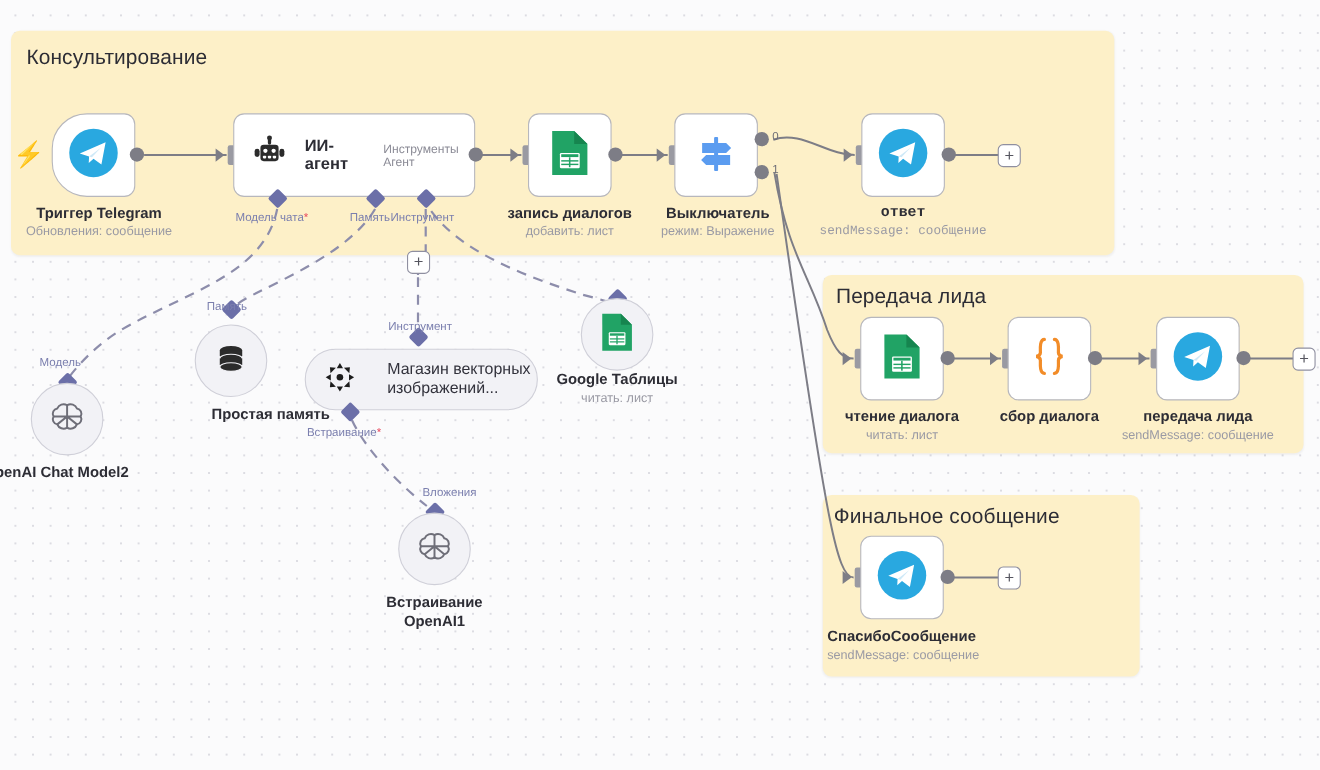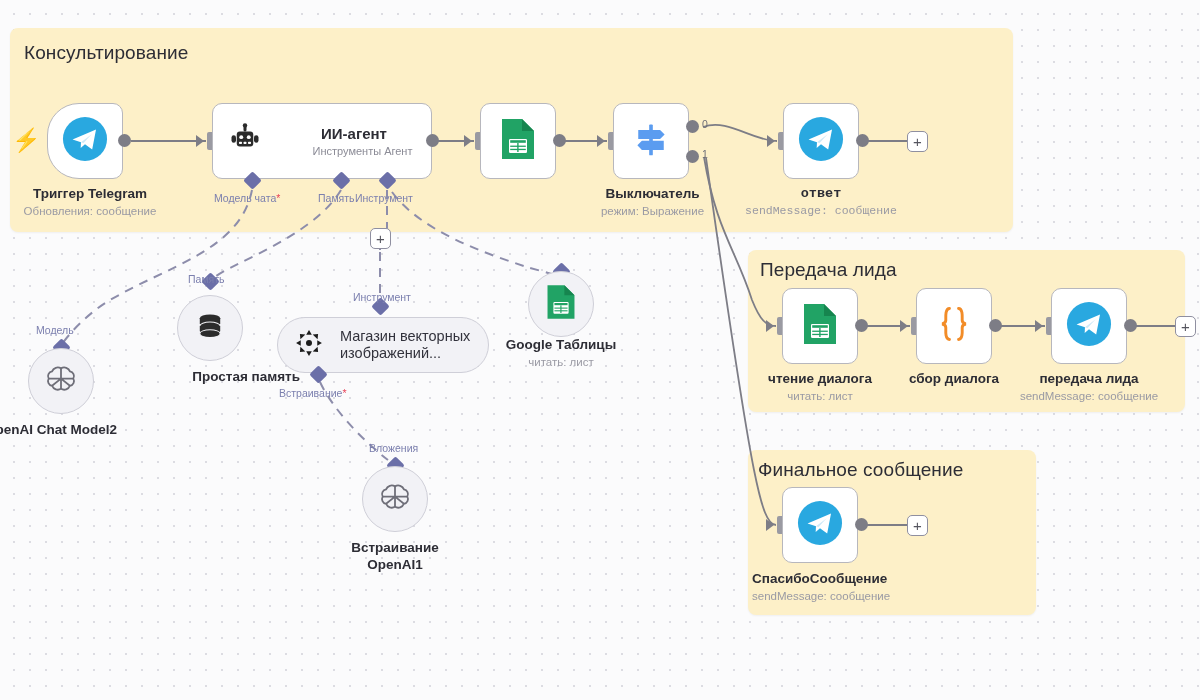--- a/index.html
+++ b/index.html
@@ -47,21 +47,21 @@
   }
   .node.trigger {
     border-radius: 32px 10px 10px 32px;
   }
   .node.wide {
     width: 220px; height: 76px;
     justify-content: flex-start;
     padding-left: 14px;
     gap: 14px;
   }
-  .node-inner-label { display:flex; flex-direction:column; justify-content:center; align-items:center; flex:1; }
+  .node-inner-label { display:flex; flex-direction:row; justify-content:center; align-items:center; flex:1; }
   .node-inner-title { font-size: 15px; font-weight: 700; color: #2d2d35; line-height: 1.15; }
   .node-inner-sub { font-size: 11px; color: #8b8b96; margin-top: 2px; margin-left: 17px; }
 
   .caption {
     position: absolute;
     text-align: center;
     white-space: nowrap;
     pointer-events: none;
   }
   .caption .cap-title {
@@ -86,21 +86,21 @@
     border-radius: 50%;
     background: #f2f2f6;
     border: 1.4px solid #cfcfd8;
     display: flex; align-items: center; justify-content: center;
   }
   .subnode.pill {
     width: 212px; height: 56px;
     border-radius: 28px;
     justify-content: flex-start;
     padding-left: 16px;
-    gap: 16px;
+    gap: 28px;
   }
   .pill-text {
     font-size: 14.5px; font-weight: 400; color: #32323c;
     line-height: 1.2; white-space: normal; width: 150px;
   }
 
   
   .dot {
     position: absolute;
     width: 13px; height: 13px;
@@ -266,20 +266,24 @@
         <path d="M23 2 l12 12 h-12 z" fill="#16854f"></path>
         <rect x="10" y="22" width="18" height="14" rx="1.2" fill="#fff"></rect>
         <rect x="11.2" y="23.2" width="15.6" height="2.6" fill="#21a365"></rect>
         <rect x="18.2" y="26" width="1.4" height="9" fill="#21a365"></rect>
         <rect x="11.2" y="28.6" width="15.6" height="1.3" fill="#21a365"></rect>
         <rect x="11.2" y="31.8" width="15.6" height="1.3" fill="#21a365"></rect>
       </svg>
     </span>
   </div>
   <div class="dot" style="left:553px; top:134px;"></div>
+  <div class="caption" style="left:428px; top:186px; width:180px;">
+    <span class="cap-title">запись диалогов</span>
+    <span class="cap-sub">добавить: лист</span>
+  </div>
 
   <div class="inport" style="left:608px; top:132px;"></div>
   <div class="arrowhead" style="left:597px; top:135px;"></div>
   <div class="node" style="left:613px; top:103px;">
     <span>
       <svg width="40" height="40" viewBox="0 0 44 44">
         <rect x="20" y="6" width="4" height="34" rx="1" fill="#5b9cf0"></rect>
         <path d="M8 12 h24 l5 5 -5 5 H8 z" fill="#5b9cf0"></path>
         <path d="M36 24 H12 l-5 5 5 5 h24 z" fill="#5b9cf0"></path>
       </svg>
@@ -383,21 +387,21 @@
         <rect x="11.2" y="31.8" width="15.6" height="1.3" fill="#21a365"></rect>
       </svg>
     </span>
   </div>
   <div class="caption" style="left:471px; top:337px; width:180px;">
     <span class="cap-title">Google Таблицы</span>
     <span class="cap-sub">читать: лист</span>
   </div>
 
   <div class="diamond" style="left:389px; top:459px;"></div>
-  <div class="port-label" style="left:369px; top:442px;text-align:center;">Вложения</div>
+  <div class="port-label" style="left:384px; top:442px;text-align:center;">Вложения</div>
   <div class="subnode" style="left:362px; top:466px;">
     <span>
       <svg width="34" height="34" viewBox="0 0 40 40">
         <g fill="none" stroke="#6e6e78" stroke-width="2.1" stroke-linejoin="round">
           <path d="M20 7.5 C24 5, 29 7, 30.5 11 C34.5 11.6, 36.5 16, 34.5 19.5 C36.5 23, 34.5 27.4, 30.5 28 C29 32, 24 34, 20 31.5 C16 34, 11 32, 9.5 28 C5.5 27.4, 3.5 23, 5.5 19.5 C3.5 16, 5.5 11.6, 9.5 11 C11 7, 16 5, 20 7.5 Z"></path>
           <path d="M20 7.5 L20 19.5 M34.5 19.5 L20 19.5 M30.5 28 L20 19.5 M20 31.5 L20 19.5 M9.5 28 L20 19.5 M5.5 19.5 L20 19.5"></path>
         </g>
       </svg>
     </span>
   </div>

